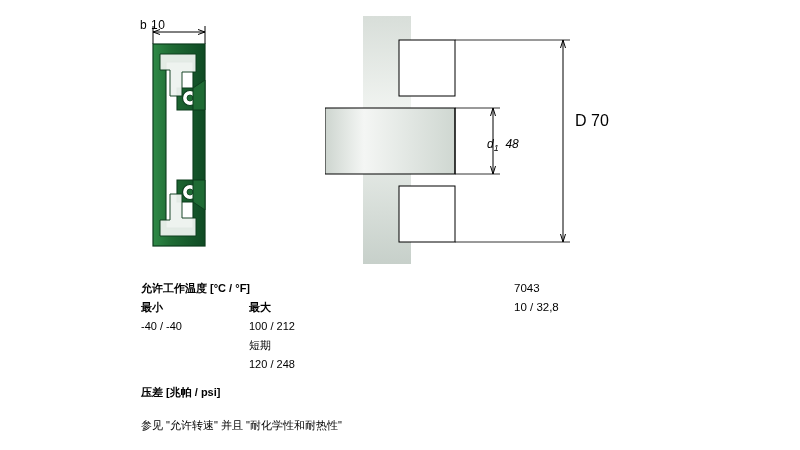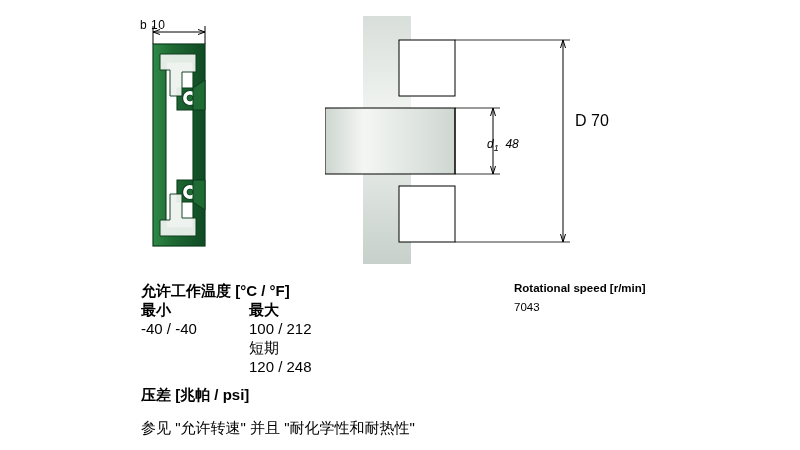--- a/index.html
+++ b/index.html
@@ -61,21 +61,21 @@
   .dim-d1 sub {
     font-size: 9px;
   }
 
   
   .text-left {
     position: absolute;
     left: 141px;
     top: 283px;
     width: 320px;
-    font-size: 15px;
+    font-size: 11px;
     line-height: 1.0;
   }
   .text-right {
     position: absolute;
     left: 514px;
     top: 283px;
     width: 280px;
     font-size: 11.5px;
     line-height: 1.0;
   }
@@ -224,17 +224,17 @@
       <span class="tcol c1"></span><span class="tcol c2">短期</span>
     </div>
     <div class="row">
       <span class="tcol c1"></span><span class="tcol c2">120   /   248</span>
     </div>
     <div class="row bold gap-top">压差 [兆帕 / psi]</div>
     <div class="note">参见 "允许转速" 并且 "耐化学性和耐热性"</div>
   </div>
 
   <div class="text-right">
-    <div class="rt-row bold">Rotational speed [r/min]</div>
     <div class="rt-row">7043</div>
+    <div class="rt-row">10   /   32,8</div>
   </div>
 
 </div>
 
 </body></html>

